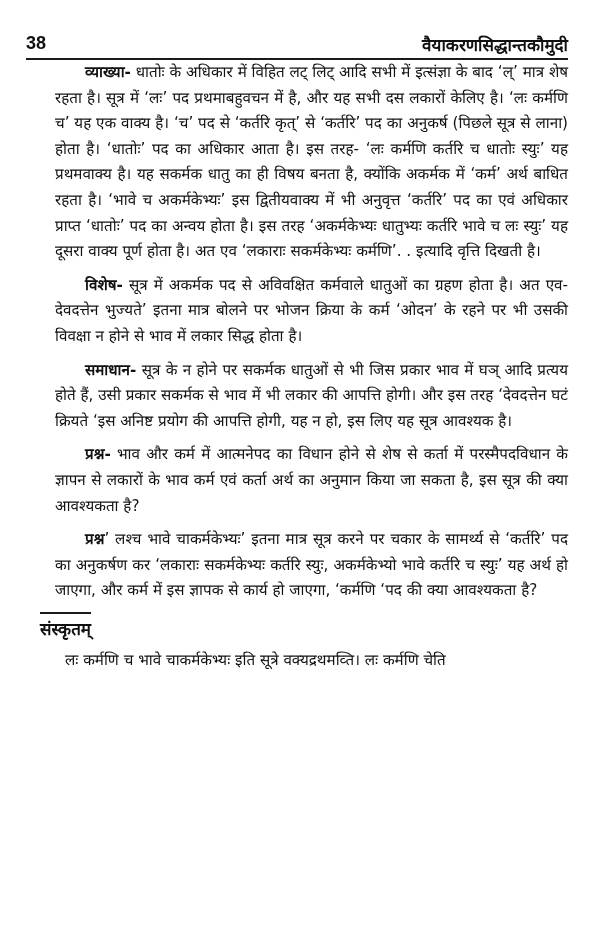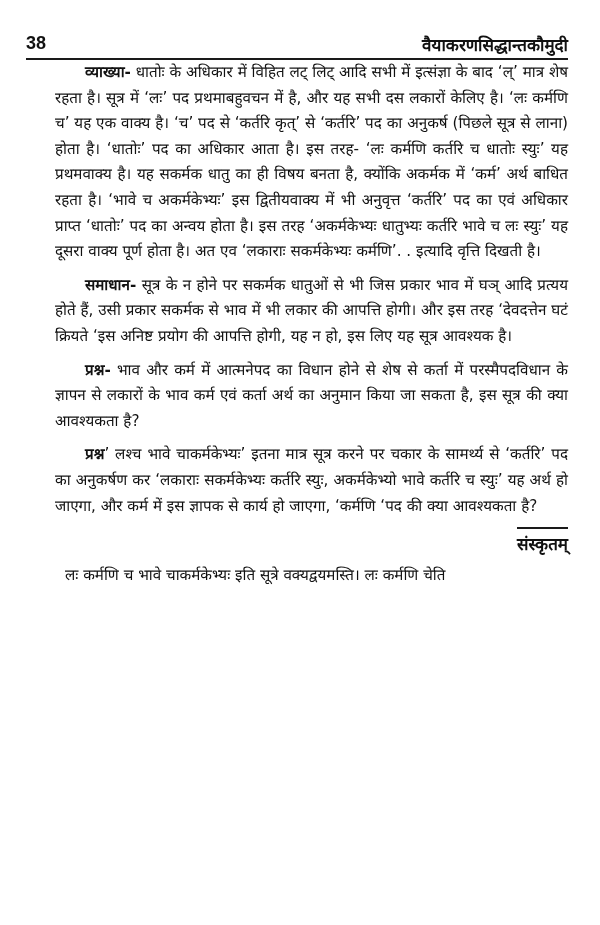--- a/index.html
+++ b/index.html
@@ -63,21 +63,21 @@
       text-indent: 30px;
       margin-left: 15px;
     }
     .para.first {
       margin-bottom: 12px;
     }
     .term {
       font-weight: bold;
     }
     .section-heading {
-      text-align: right;
+      text-align: left;
       font-weight: bold;
       font-size: 17px;
       margin: 2px 0 6px 0;
       line-height: 26px;
     }
     .section-heading span {
       display: inline-block;
       border-top: 2px solid #1a1a1a;
       padding-top: 2px;
     }
@@ -96,36 +96,39 @@
     <span class="book-title">वैयाकरणसिद्धान्तकौमुदी</span>
   </div>
 
   <div class="body-text">
 
 
     <p class="para indent">
       <span class="term">व्याख्या-</span><span> धातोः के अधिकार में विहित लट् लिट् आदि सभी में इत्संज्ञा के बाद ‘ल्’ मात्र शेष रहता है। सूत्र में ‘लः’ पद प्रथमाबहुवचन में है, और यह सभी दस लकारों केलिए है। ‘लः कर्मणि च’ यह एक वाक्य है। ‘च’ पद से ‘कर्तरि कृत्’ से ‘कर्तरि’ पद का अनुकर्ष (पिछले सूत्र से लाना) होता है। ‘धातोः’ पद का अधिकार आता है। इस तरह- ‘लः कर्मणि कर्तरि च धातोः स्युः’ यह प्रथमवाक्य है। यह सकर्मक धातु का ही विषय बनता है, क्योंकि अकर्मक में ‘कर्म’ अर्थ बाधित रहता है। ‘भावे च अकर्मकेभ्यः’ इस द्वितीयवाक्य में भी अनुवृत्त ‘कर्तरि’ पद का एवं अधिकार प्राप्त ‘धातोः’ पद का अन्वय होता है। इस तरह ‘अकर्मकेभ्यः धातुभ्यः कर्तरि भावे च लः स्युः’ यह दूसरा वाक्य पूर्ण होता है। अत एव ‘लकाराः सकर्मकेभ्यः कर्मणि’. . इत्यादि वृत्ति दिखती है।</span>
     </p>
 
+    <p class="para indent">
+      <span class="term">विशेष-</span><span> सूत्र में अकर्मक पद से अविवक्षित कर्मवाले धातुओं का ग्रहण होता है। अत एव- देवदत्तेन भुज्यते’ इतना मात्र बोलने पर भोजन क्रिया के कर्म ‘ओदन’ के रहने पर भी उसकी विवक्षा न होने से भाव में लकार सिद्ध होता है।</span>
+    </p>
 
     <p class="para indent">
       <span class="term">समाधान-</span><span> सूत्र के न होने पर सकर्मक धातुओं से भी जिस प्रकार भाव में घञ् आदि प्रत्यय होते हैं, उसी प्रकार सकर्मक से भाव में भी लकार की आपत्ति होगी। और इस तरह ‘देवदत्तेन घटं क्रियते ‘इस अनिष्ट प्रयोग की आपत्ति होगी, यह न हो, इस लिए यह सूत्र आवश्यक है।</span>
     </p>
 
     <p class="para indent">
       <span class="term">प्रश्न-</span><span> भाव और कर्म में आत्मनेपद का विधान होने से शेष से कर्ता में परस्मैपदविधान के ज्ञापन से लकारों के भाव कर्म एवं कर्ता अर्थ का अनुमान किया जा सकता है, इस सूत्र की क्या आवश्यकता है?</span>
     </p>
 
     <p class="para indent">
       <span class="term">प्रश्न</span><span>’ लश्च भावे चाकर्मकेभ्यः’ इतना मात्र सूत्र करने पर चकार के सामर्थ्य से ‘कर्तरि’ पद का अनुकर्षण कर ‘लकाराः सकर्मकेभ्यः कर्तरि स्युः, अकर्मकेभ्यो भावे कर्तरि च स्युः’ यह अर्थ हो जाएगा, और कर्म में इस ज्ञापक से कार्य हो जाएगा, ‘कर्मणि ‘पद की क्या आवश्यकता है?</span>
     </p>
 
 
     <div class="section-heading">
       <span>संस्कृतम्</span>
     </div>
 
     <p class="para indent sanskrit-line" style="text-indent:10px;">
-      <span>लः कर्मणि च भावे चाकर्मकेभ्यः इति सूत्रे वक्यद्वयमस्ति। लः कर्मणि चेति</span>
+      <span>लः कर्मणि च भावे चाकर्मकेभ्यः इति सूत्रे वक्यद्रथमव्ति। लः कर्मणि चेति</span>
     </p>
 
   </div>
 </div>
 
 </body></html>

